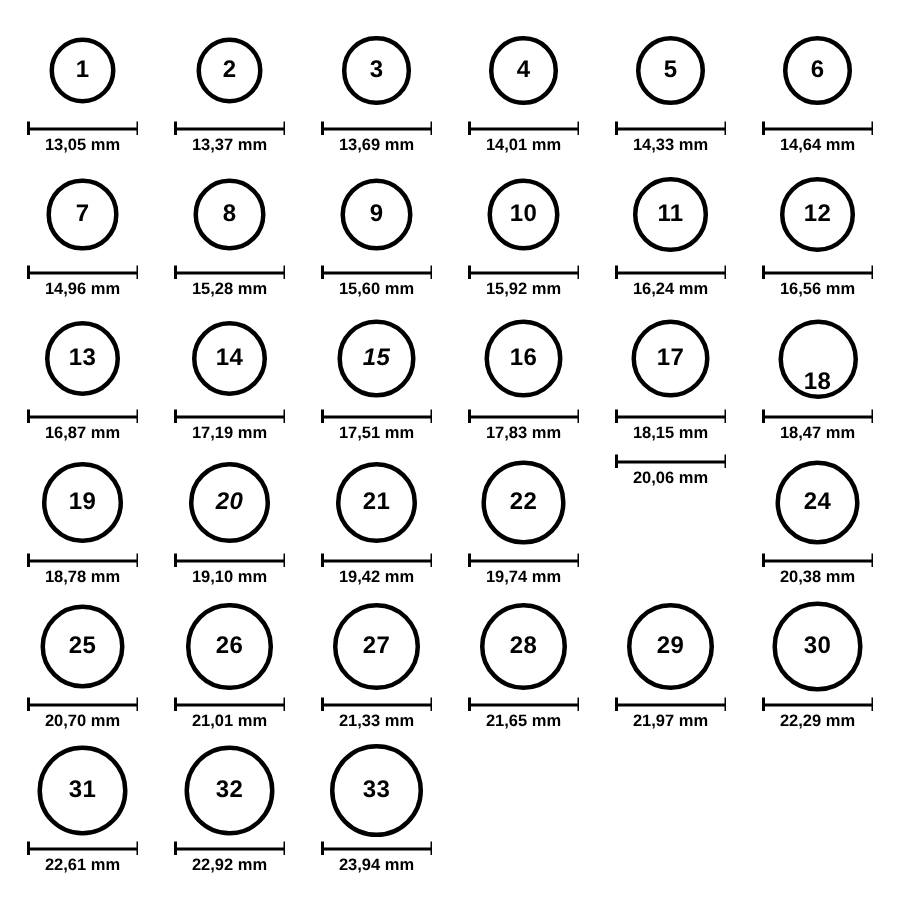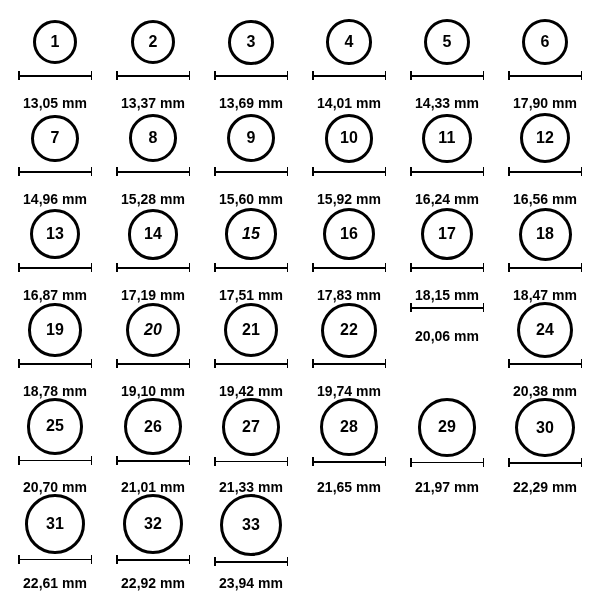--- a/index.html
+++ b/index.html
@@ -77,24 +77,24 @@
   .measure .tick {
     position: absolute;
     top: 0;
     width: 1.5px;
     height: 9px;
     background: #000000;
   }
   .measure .tick.left { left: 0; }
   .measure .tick.right { right: 0; }
   .mm {
-    font-size: 14px;
+    font-size: 11px;
     font-weight: bold;
     line-height: 1;
-    margin-top: 17px;
+    margin-top: 2px;
     white-space: nowrap;
   }
 </style>
 </head>
 <body>
 
 <div id="chart">
   <div class="grid">
       <div class="cell">
         <div class="ring-wrap">
@@ -165,21 +165,21 @@
         <div class="ring-wrap">
           <div class="ring" style="width: 46.6px; height: 46.6px;">
             <span class="ring-label">6</span>
           </div>
         </div>
         <div class="measure">
           <div class="bar"></div>
           <div class="tick left"></div>
           <div class="tick right"></div>
         </div>
-        <div class="mm">17,90 mm</div>
+        <div class="mm">14,64 mm</div>
       </div>
       <div class="cell">
         <div class="ring-wrap">
           <div class="ring" style="width: 47.2px; height: 47.2px;">
             <span class="ring-label">7</span>
           </div>
         </div>
         <div class="measure">
           <div class="bar"></div>
           <div class="tick left"></div>
@@ -312,21 +312,21 @@
         </div>
         <div class="measure">
           <div class="bar"></div>
           <div class="tick left"></div>
           <div class="tick right"></div>
         </div>
         <div class="mm">18,15 mm</div>
       </div>
       <div class="cell">
         <div class="ring-wrap">
-          <div class="ring" style="width: 53px; height: 53px;">
+          <div class="ring" style="width: 53px; height: 53px; align-items: flex-end;">
             <span class="ring-label">18</span>
           </div>
         </div>
         <div class="measure">
           <div class="bar"></div>
           <div class="tick left"></div>
           <div class="tick right"></div>
         </div>
         <div class="mm">18,47 mm</div>
       </div>

